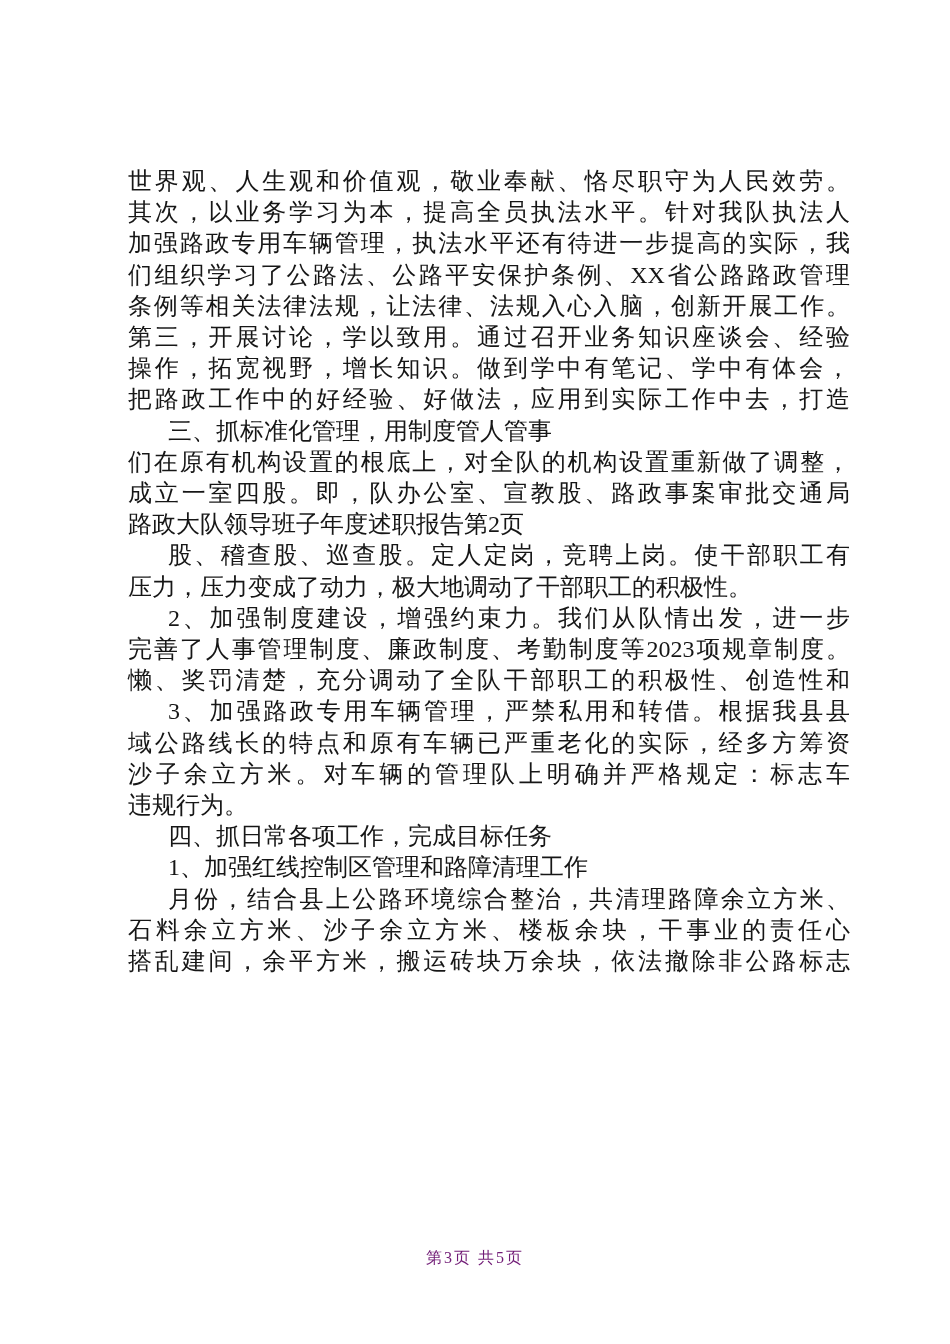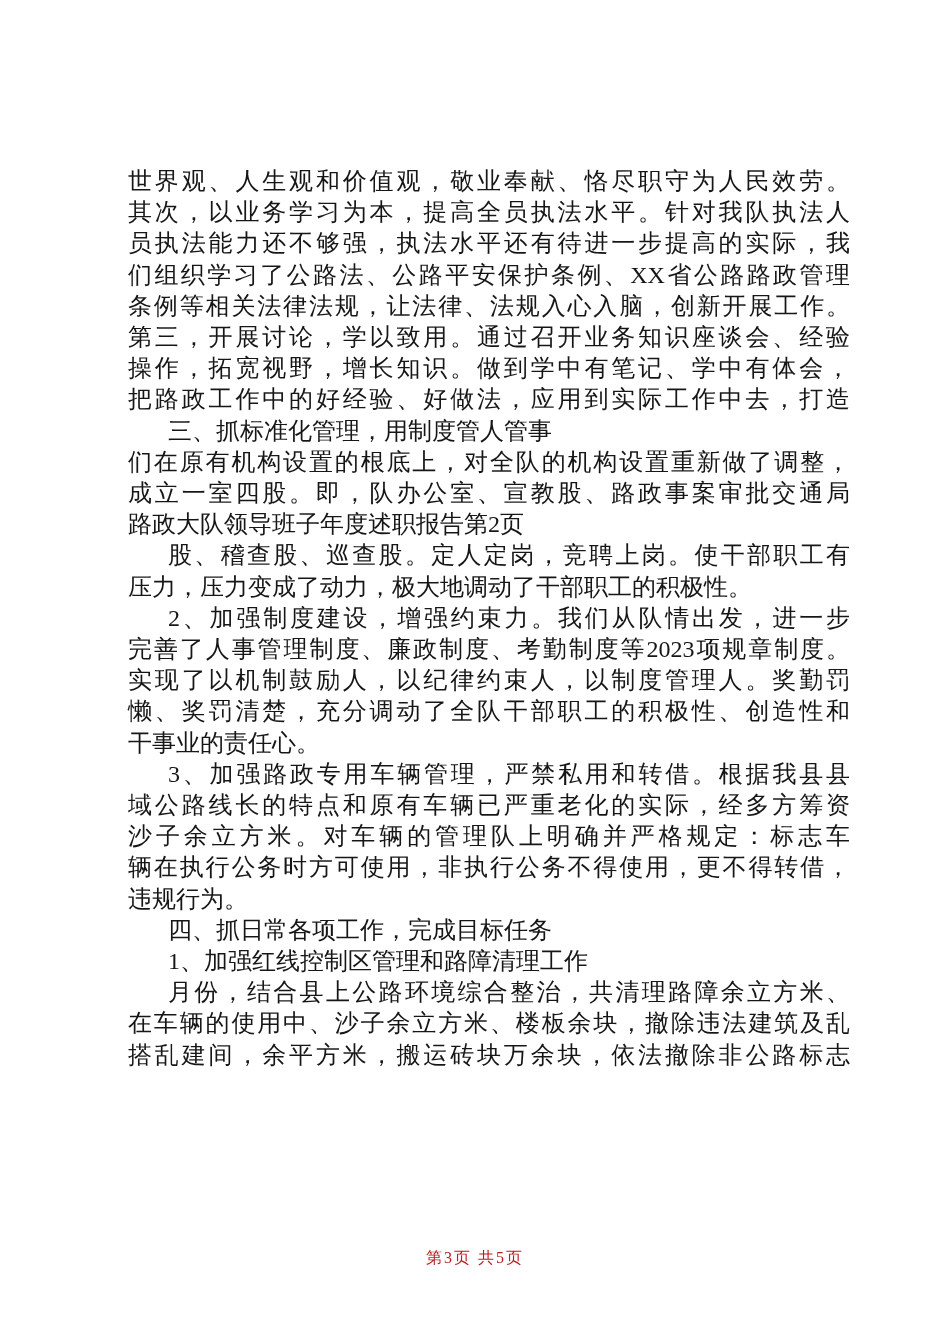--- a/index.html
+++ b/index.html
@@ -37,54 +37,51 @@
     text-indent: 40px;
   }
   .footer {
     position: absolute;
     left: 0;
     right: 0;
     top: 1248px;
     text-align: center;
     font-size: 16px;
     letter-spacing: 2px;
-    color: #b91c1c;
+    color: #701a75;
   }
 </style>
 </head>
 <body>
 
 <div class="page">
   <div class="content">
       <div class="line">世界观、人生观和价值观，敬业奉献、恪尽职守为人民效劳。</div>
       <div class="line">其次，以业务学习为本，提高全员执法水平。针对我队执法人</div>
-      <div class="line">员执法能力还不够强，执法水平还有待进一步提高的实际，我</div>
+      <div class="line">加强路政专用车辆管理，执法水平还有待进一步提高的实际，我</div>
       <div class="line">们组织学习了公路法、公路平安保护条例、XX省公路路政管理</div>
       <div class="line">条例等相关法律法规，让法律、法规入心入脑，创新开展工作。</div>
       <div class="line">第三，开展讨论，学以致用。通过召开业务知识座谈会、经验</div>
       <div class="line">操作，拓宽视野，增长知识。做到学中有笔记、学中有体会，</div>
       <div class="line">把路政工作中的好经验、好做法，应用到实际工作中去，打造</div>
       <div class="line indent end">三、抓标准化管理，用制度管人管事</div>
       <div class="line">们在原有机构设置的根底上，对全队的机构设置重新做了调整，</div>
       <div class="line">成立一室四股。即，队办公室、宣教股、路政事案审批交通局</div>
       <div class="line end">路政大队领导班子年度述职报告第2页</div>
       <div class="line indent">股、稽查股、巡查股。定人定岗，竞聘上岗。使干部职工有</div>
       <div class="line end">压力，压力变成了动力，极大地调动了干部职工的积极性。</div>
       <div class="line indent">2、加强制度建设，增强约束力。我们从队情出发，进一步</div>
       <div class="line">完善了人事管理制度、廉政制度、考勤制度等2023项规章制度。</div>
-      <div class="line">实现了以机制鼓励人，以纪律约束人，以制度管理人。奖勤罚</div>
       <div class="line">懒、奖罚清楚，充分调动了全队干部职工的积极性、创造性和</div>
-      <div class="line end">干事业的责任心。</div>
       <div class="line indent">3、加强路政专用车辆管理，严禁私用和转借。根据我县县</div>
       <div class="line">域公路线长的特点和原有车辆已严重老化的实际，经多方筹资</div>
       <div class="line">沙子余立方米。对车辆的管理队上明确并严格规定：标志车</div>
-      <div class="line">辆在执行公务时方可使用，非执行公务不得使用，更不得转借，</div>
       <div class="line end">违规行为。</div>
       <div class="line indent end">四、抓日常各项工作，完成目标任务</div>
       <div class="line indent end">1、加强红线控制区管理和路障清理工作</div>
       <div class="line indent">月份，结合县上公路环境综合整治，共清理路障余立方米、</div>
-      <div class="line">在车辆的使用中、沙子余立方米、楼板余块，撤除违法建筑及乱</div>
+      <div class="line">石料余立方米、沙子余立方米、楼板余块，干事业的责任心</div>
       <div class="line">搭乱建间，余平方米，搬运砖块万余块，依法撤除非公路标志</div>
     </div>
   <div class="footer">
     <span>第3页 共5页</span>
   </div>
 </div>
 
 </body></html>

